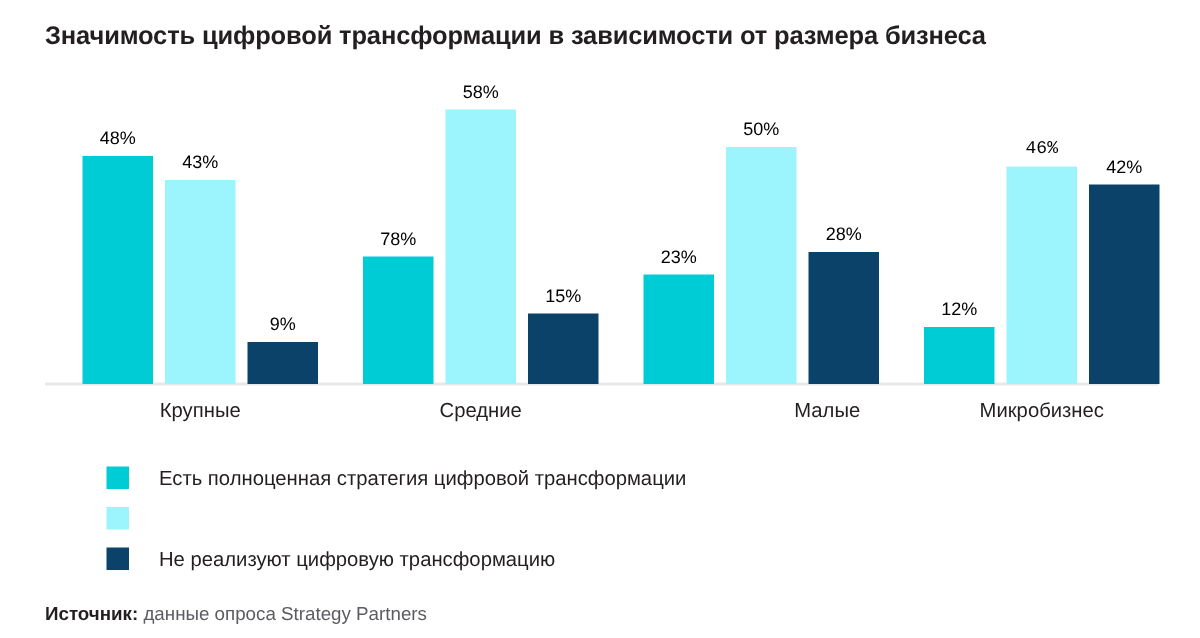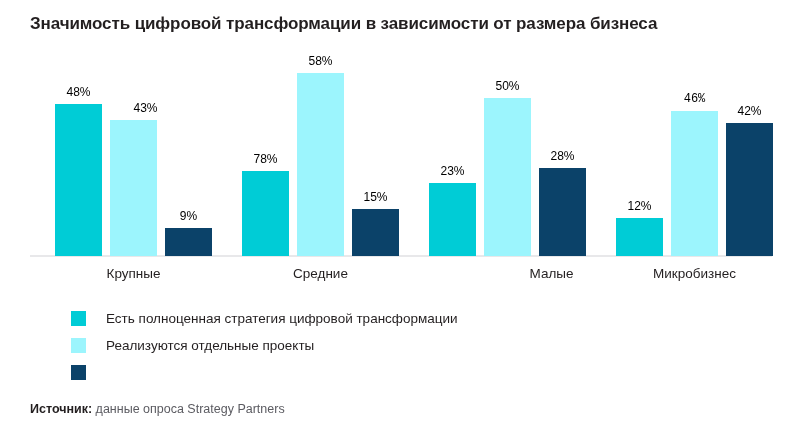--- a/index.html
+++ b/index.html
@@ -125,21 +125,21 @@
 
 <div id="plot-area">
   <div id="baseline"></div>
   <div id="bars-layer">
       <div class="bar-wrap" style="left: 55px; bottom: 6px; height: 151.68px;">
         <div class="bar" style="height: 151.68px; background: rgb(0, 204, 214);"></div>
         <div class="bar-value" style="bottom: 157.68px;">48%</div>
       </div>
       <div class="bar-wrap" style="left: 110px; bottom: 6px; height: 135.88px;">
         <div class="bar" style="height: 135.88px; background: rgb(156, 245, 253);"></div>
-        <div class="bar-value" style="bottom: 141.88px; margin-left: 12px;">43%</div>
+        <div class="bar-value" style="bottom: 141.88px;">43%</div>
       </div>
       <div class="bar-wrap" style="left: 165px; bottom: 6px; height: 28.44px;">
         <div class="bar" style="height: 28.44px; background: rgb(11, 66, 105);"></div>
         <div class="bar-value" style="bottom: 34.44px;">9%</div>
       </div>
       <div class="bar-wrap" style="left: 242px; bottom: 6px; height: 85.32px;">
         <div class="bar" style="height: 85.32px; background: rgb(0, 204, 214);"></div>
         <div class="bar-value" style="bottom: 91.32px;">78%</div>
       </div>
       <div class="bar-wrap" style="left: 297px; bottom: 6px; height: 183.28px;">
@@ -183,22 +183,22 @@
     </div>
 </div>
 
 <div id="legend">
     <div class="legend-row">
       <span class="legend-swatch" style="background: rgb(0, 204, 214);"></span>
       <span class="legend-label">Есть полноценная стратегия цифровой трансформации</span>
     </div>
     <div class="legend-row">
       <span class="legend-swatch" style="background: rgb(156, 245, 253);"></span>
-      <span class="legend-label">Реализуются отдельные проекты</span>
     </div>
     <div class="legend-row">
       <span class="legend-swatch" style="background: rgb(11, 66, 105);"></span>
+      <span class="legend-label">Не реализуют цифровую трансформацию</span>
     </div>
   </div>
 
 <div id="source-note">
   <span id="source-label">Источник:</span><span> данные опроса Strategy Partners</span>
 </div>
 
 </body></html>

